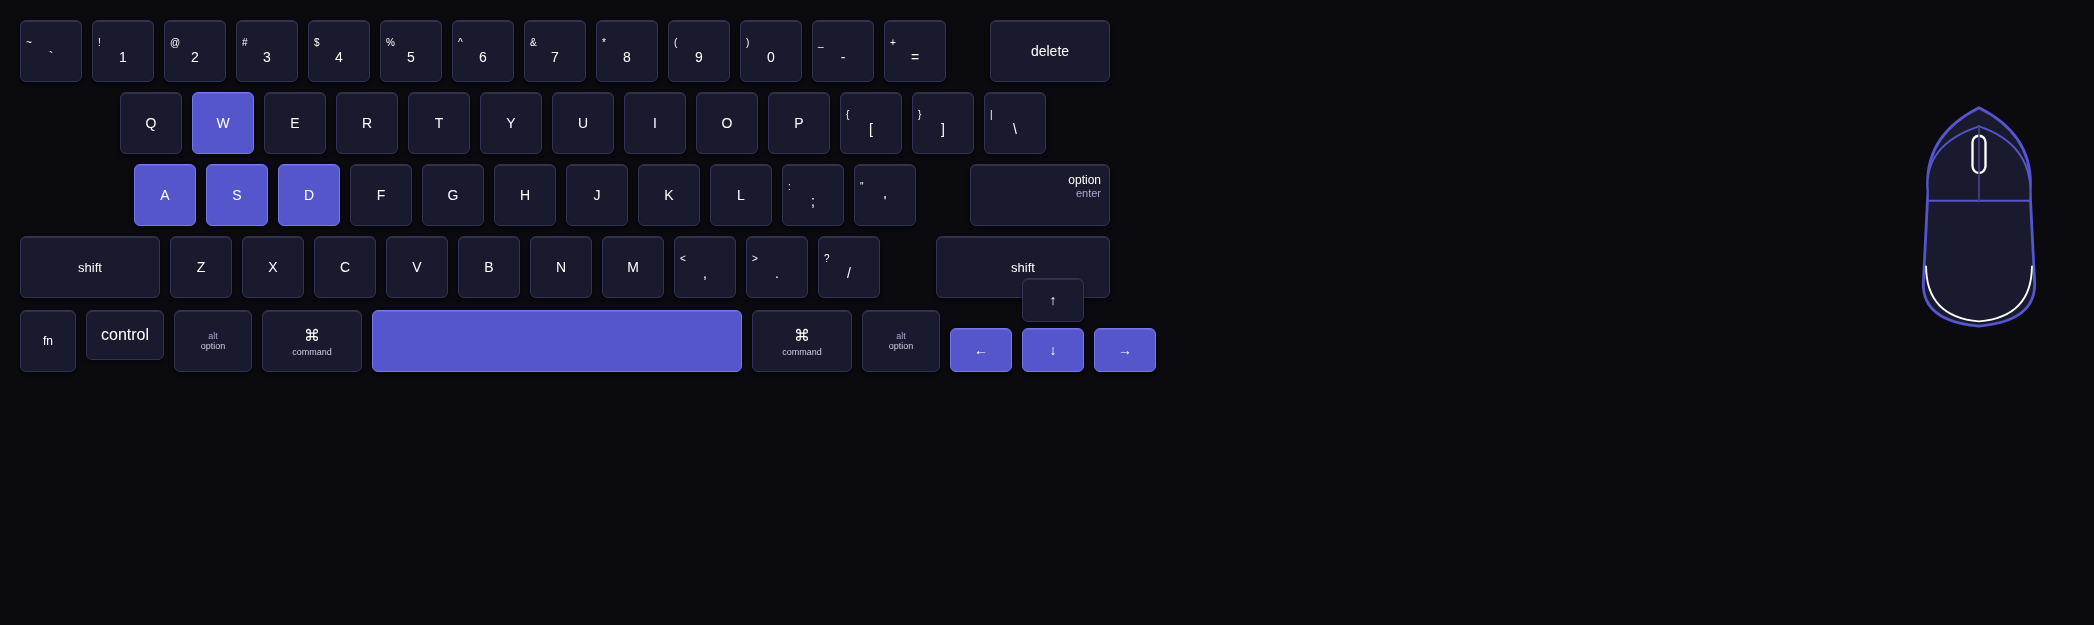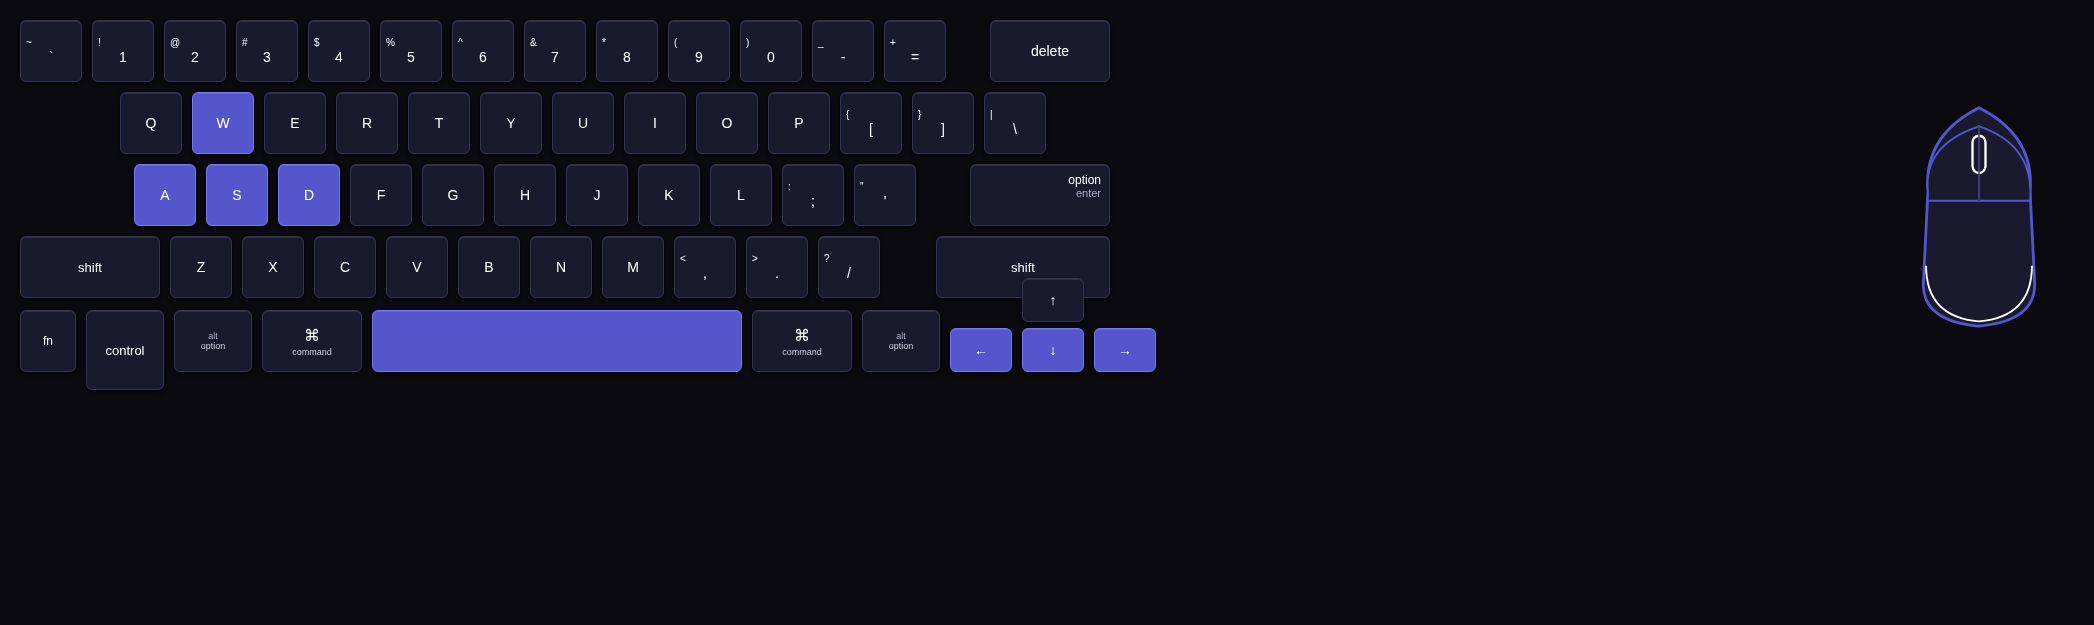--- a/index.html
+++ b/index.html
@@ -247,21 +247,21 @@
     <span class="top-char">?</span>
     <span class="main-char">/</span>
   </div>
   <div class="key" style="left:916px;top:216px;width:174px;height:62px;font-size:13px;">
     <span>shift</span>
   </div>
 
   <div class="key" style="left:0px;top:290px;width:56px;height:62px;font-size:12px;">
     <span>fn</span>
   </div>
-  <div class="key" style="left:66px;top:290px;width:78px;height:80px;font-size:13px;">
+  <div class="key" style="left:66px;top:290px;width:78px;height:50px;font-size:16px;">
     <span>control</span>
   </div>
 
   <div class="key" style="left:154px;top:290px;width:78px;height:62px;">
     <span style="font-size:9px;color:#aaaacc;">alt</span>
     <span style="font-size:9px;color:#ccccdd;">option</span>
   </div>
 
   <div class="key" style="left:242px;top:290px;width:100px;height:62px;">
     <span style="font-size:16px;margin-bottom:2px;">⌘</span>

